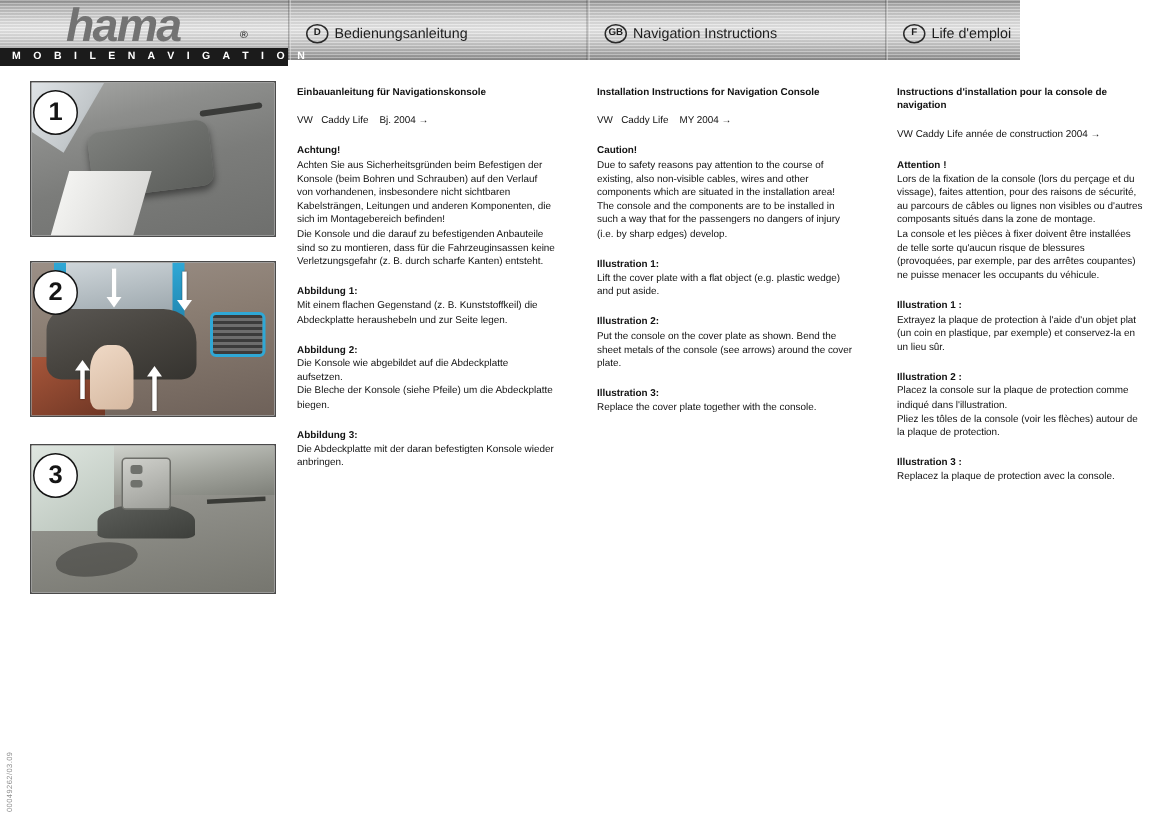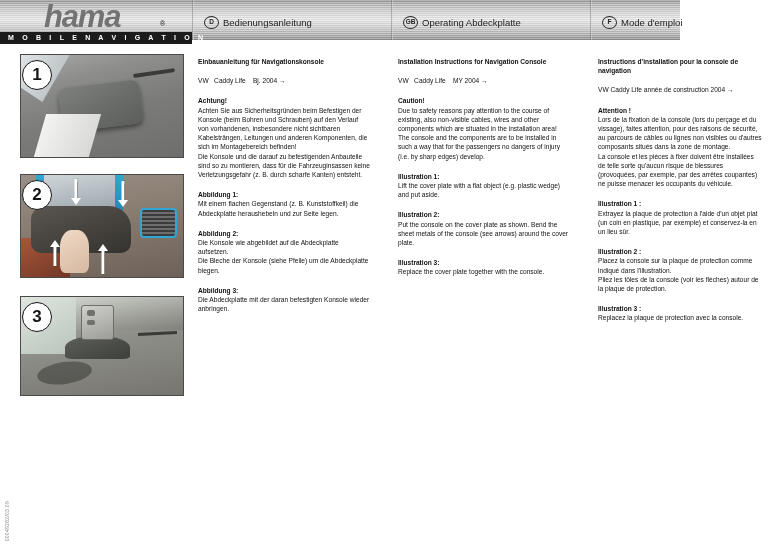--- a/index.html
+++ b/index.html
@@ -308,26 +308,26 @@
   <div class="hdr-sep" style="left:391px"></div>
   <div class="hdr-sep" style="left:590px"></div>
 
   <div class="tab" style="left:204px">
     <span class="flagcode">D</span>
     <span>Bedienungsanleitung</span>
   </div>
 
   <div class="tab" style="left:403px">
     <span class="flagcode">GB</span>
-    <span>Operating Abdeckplatte</span>
+    <span>Navigation Instructions</span>
   </div>
 
   <div class="tab" style="left:602px">
     <span class="flagcode">F</span>
-    <span>Mode d'emploi</span>
+    <span>Life d'emploi</span>
   </div>
 </div>
 
 <div id="logo-block">
   <div id="logo-word">hama</div>
   <div id="logo-reg">®</div>
   <div id="logo-bar">
     <div id="logo-bar-text">M O B I L E   N A V I G A T I O N</div>
   </div>
 </div>

